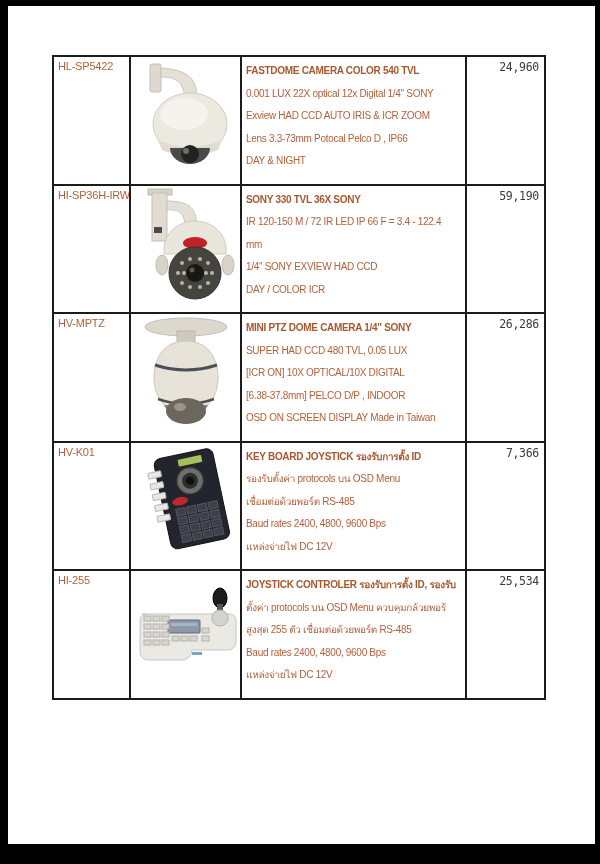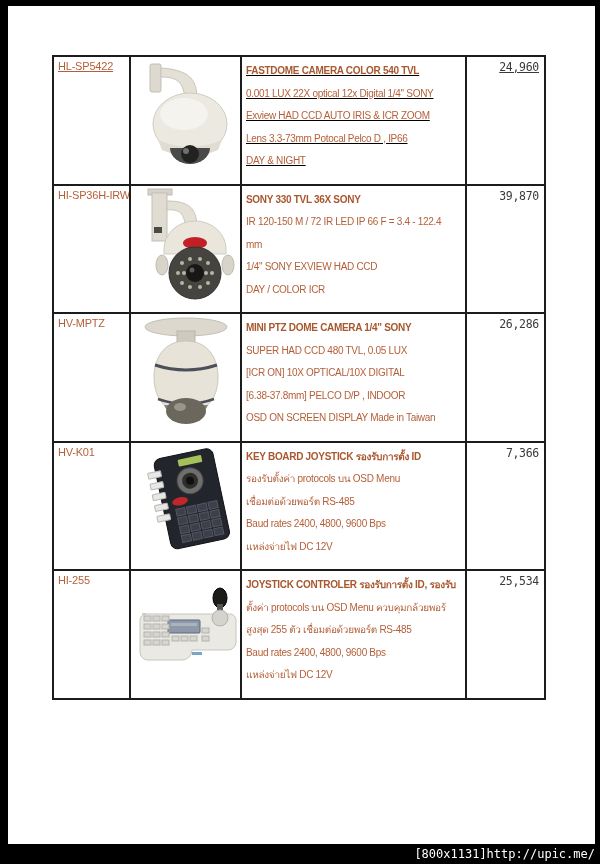--- a/index.html
+++ b/index.html
@@ -15,21 +15,21 @@
   }
   table.price-table {
     position:absolute; left:44px; top:49px; width:492px;
     border-collapse:collapse; table-layout:fixed;
     background:var(--page-bg,#fff);
   }
   .price-table td {
     border:2px solid var(--border,#1c1c1c);
     vertical-align:top; overflow:hidden;
   }
-  tr.row-first td { height:116px;text-decoration:underline; }
+  tr.row-first td { height:116px; }
   tr.row-std td  { height:116px; }
   .model-cell {
     padding:3px 2px 0 4px;
     color:var(--accent-text,#b45f38);
     font-size:11px; letter-spacing:-0.2px; white-space:nowrap;
   }
   .image-cell { text-align:center; padding:1px 0 0 0; }
   .image-cell svg { display:block; margin:0 auto; }
   .desc-cell { padding:3px 3px 11px 4px; }
   .desc-title {
@@ -124,21 +124,21 @@
             <circle cx="58" cy="83" r="2.5" fill="#5a5a58"></circle>
           </svg>
         </td>
         <td class="desc-cell">
           <div class="desc-title">SONY 330 TVL 36X SONY</div>
           <div class="desc-line">IR 120-150 M / 72 IR LED IP 66 F = 3.4 - 122.4</div>
           <div class="desc-line">mm</div>
           <div class="desc-line">1/4" SONY EXVIEW HAD CCD</div>
           <div class="desc-line">DAY / COLOR ICR</div>
         </td>
-        <td class="price-cell">39,870</td>
+        <td class="price-cell">59,190</td>
       </tr>
 
       <tr class="row-std">
         <td class="model-cell">HV-MPTZ</td>
         <td class="image-cell">
           <svg width="104" height="114" viewBox="0 0 104 114">
             <ellipse cx="52" cy="12" rx="41" ry="9" fill="#ddd8cd" stroke="#c3bfb5"></ellipse>
             <rect x="43" y="16" width="18" height="11" fill="#cfcabe" stroke="#bab6aa"></rect>
             <path d="M52,26 C76,26 84,46 84,62 C84,86 70,98 52,98 C34,98 20,86 20,62 C20,46 28,26 52,26 Z" fill="#e8e3d8" stroke="#cbc7bc"></path>
             <path d="M21,50 Q52,60 83,50" stroke="#4a4f58" stroke-width="3" fill="none"></path>
@@ -245,16 +245,13 @@
           <div class="desc-line">สูงสุด 255 ตัว เชื่อมต่อด้วยพอร์ต RS-485</div>
           <div class="desc-line">Baud rates 2400, 4800, 9600 Bps</div>
           <div class="desc-line">แหล่งจ่ายไฟ DC 12V</div>
         </td>
         <td class="price-cell">25,534</td>
       </tr>
     </tbody>
       </table>
   </div>
 
-  <div class="bottom-bar">
-    <span>[800x1131]http://upic.me/</span>
-  </div>
 </div>
 
 </body></html>

